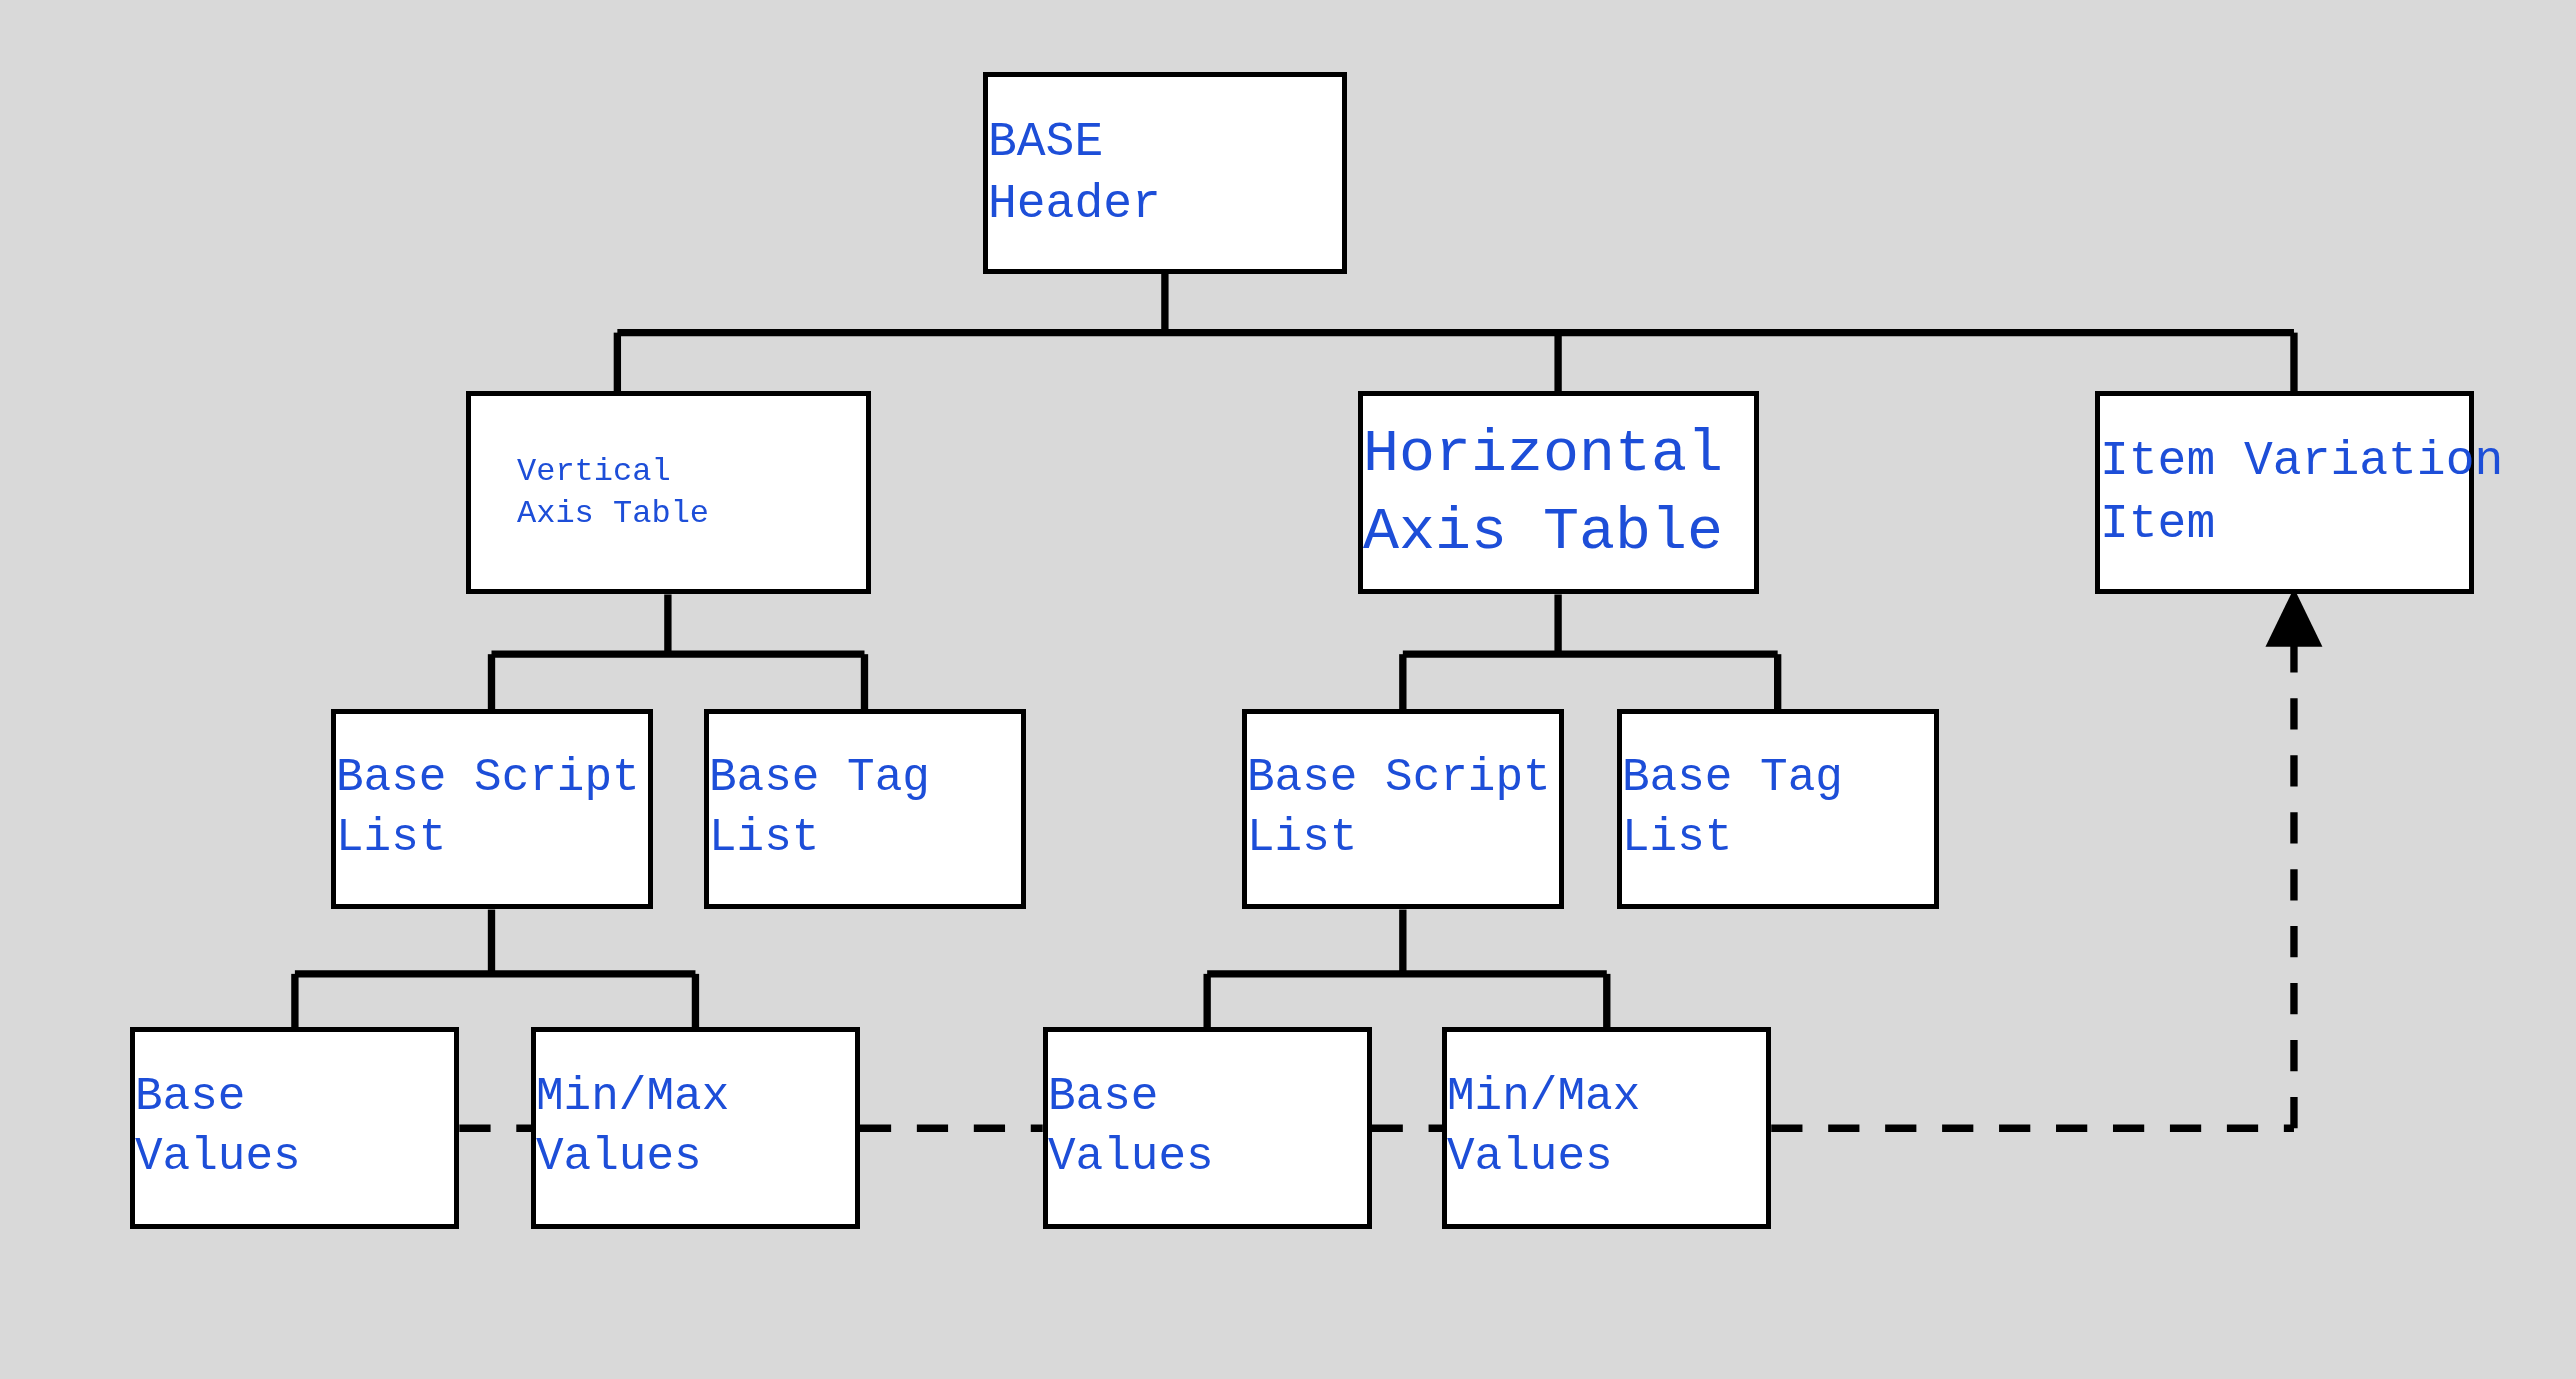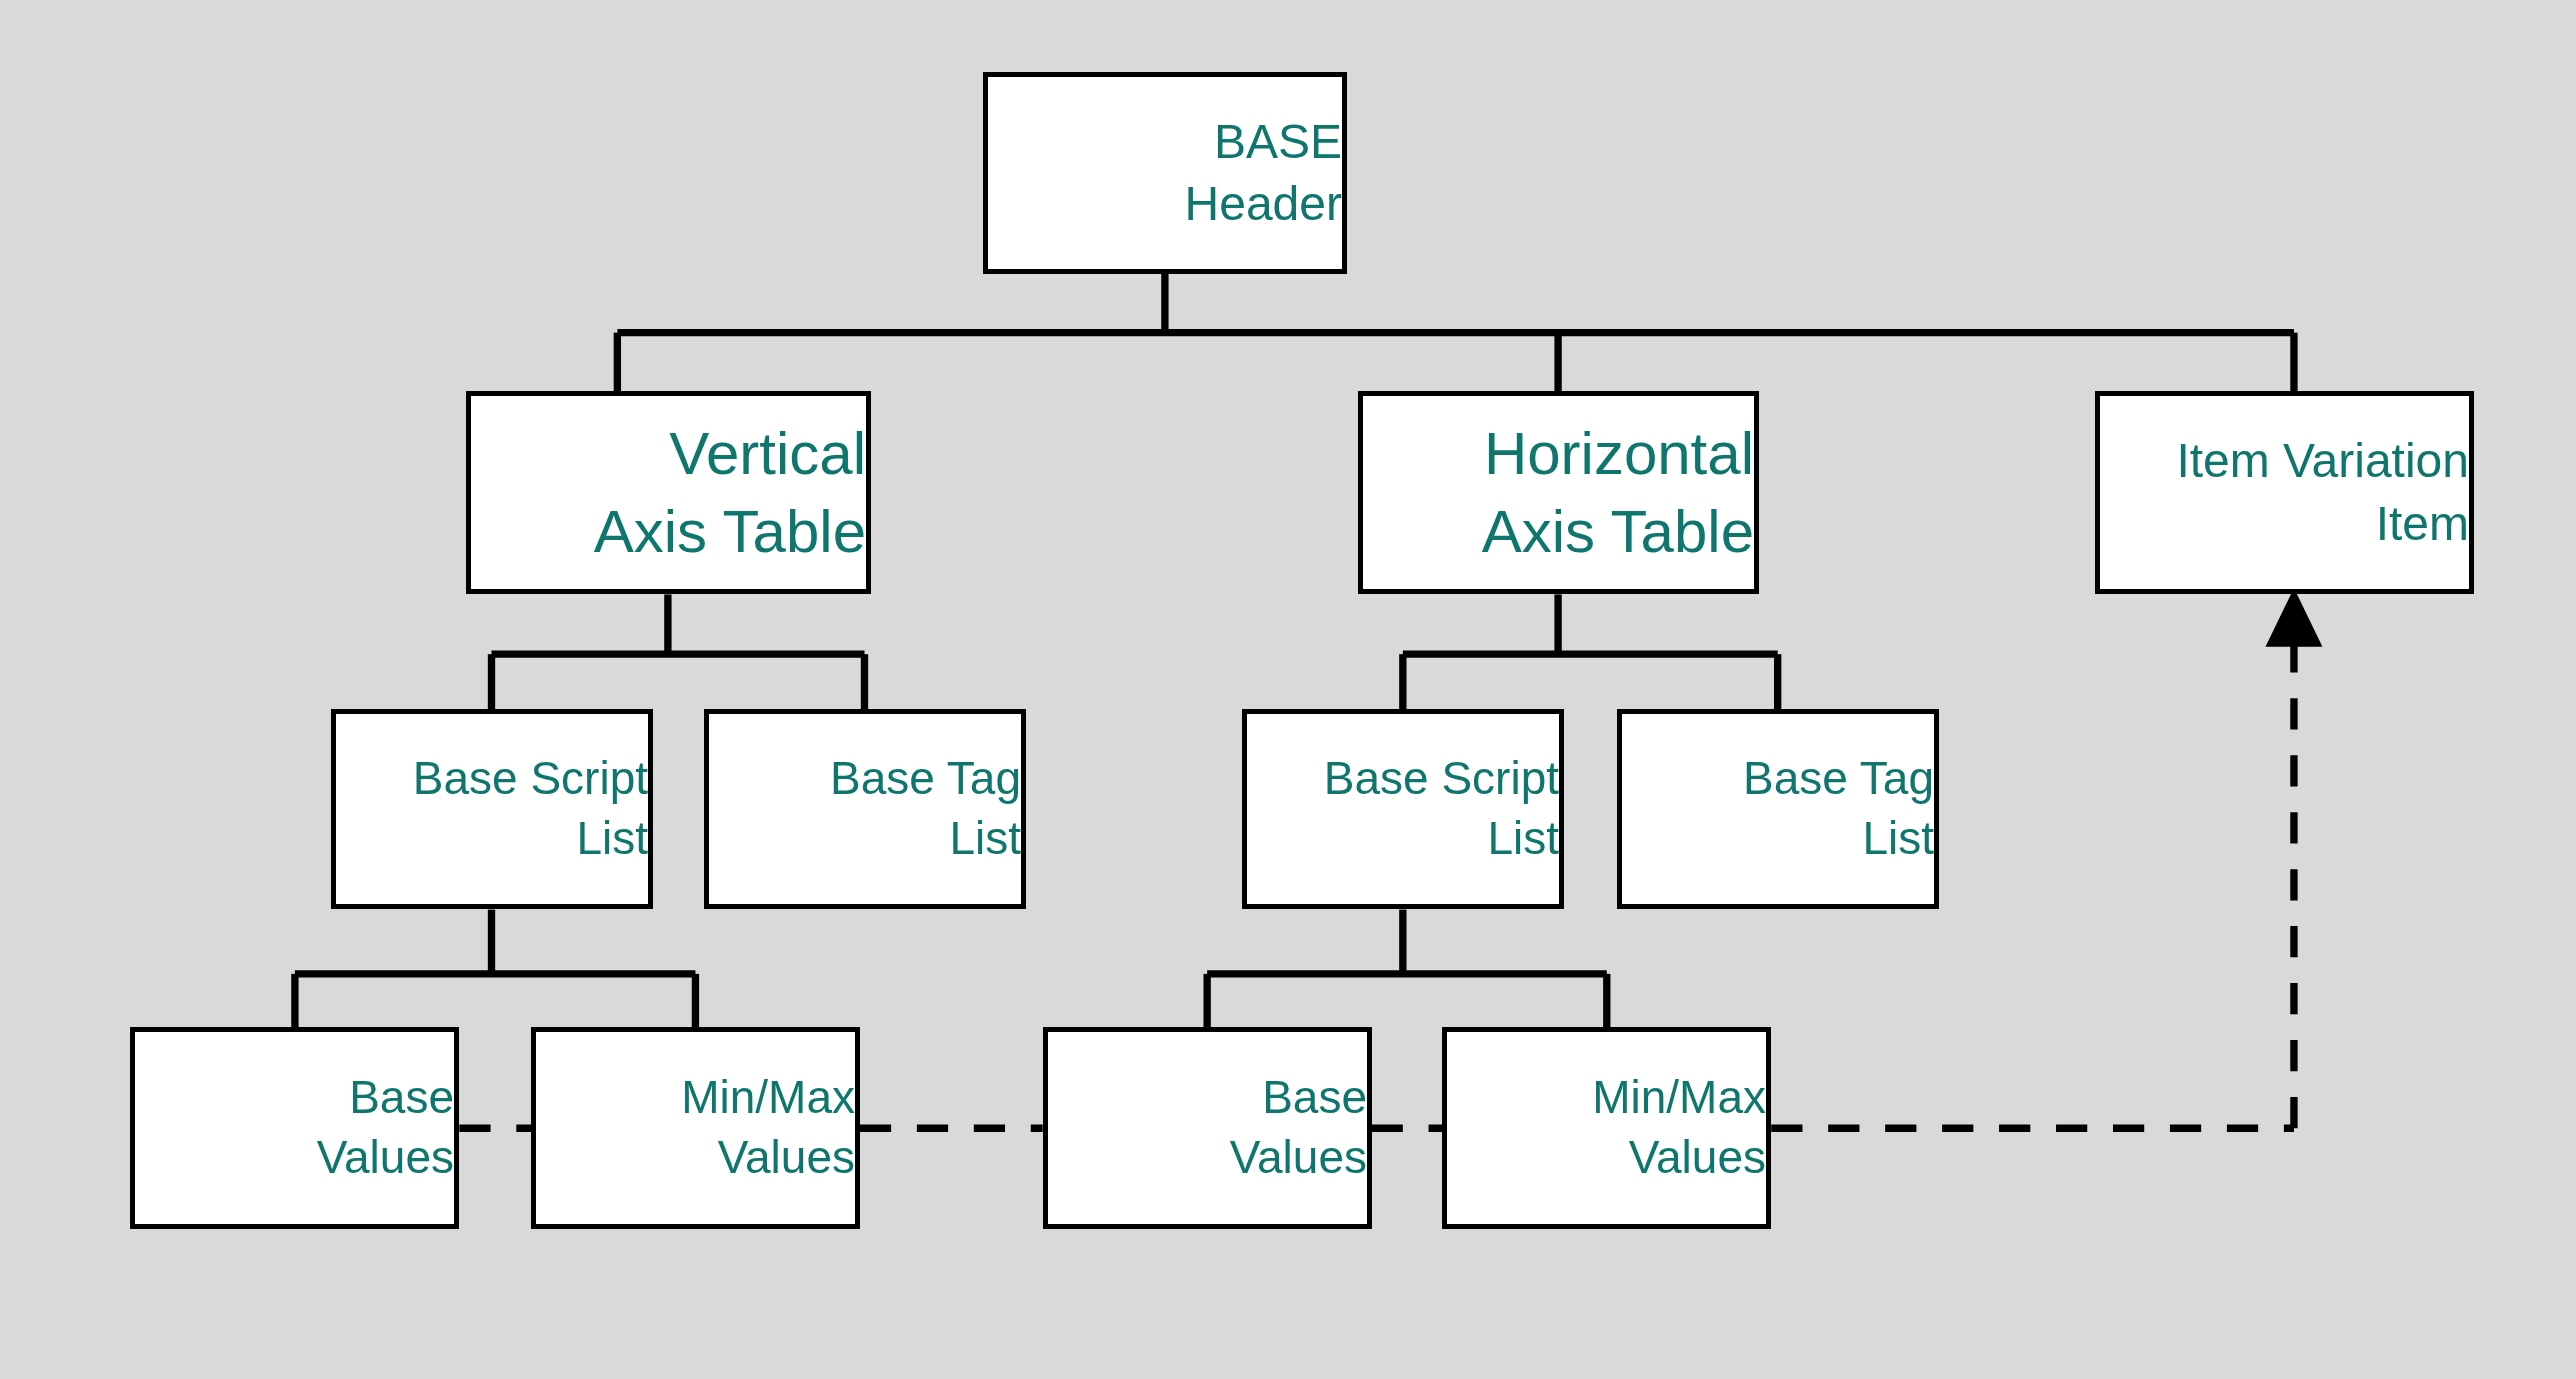--- a/index.html
+++ b/index.html
@@ -22,26 +22,27 @@
     height: 1380px;
     pointer-events: none;
   }
   .node {
     position: absolute;
     box-sizing: border-box;
     background: #ffffff;
     border: 5.5px solid #000000;
     display: flex;
     flex-direction: column;
-    align-items: flex-end;
+    align-items: flex-start;
     justify-content: center;
-    color: #0f766e;
+    color: #1d4ed8;
     text-align: center;
     line-height: 1.30;
     white-space: pre;
+    font-family: Liberation Mono, monospace;
   }
   .node .ln {
     display: block;
   }
 </style>
 </head>
 <body>
 
 <div id="root">
 
@@ -93,21 +94,21 @@
       </g>
       <polygon points="2497,640 2466,704 2528,704" fill="#000000" stroke="none"></polygon>
     </g>
   </svg>
 
   <div class="node" style="left:983px; top:72px; width:364px; height:202px; font-size:48px;">
     <span class="ln">BASE</span>
     <span class="ln">Header</span>
   </div>
 
-  <div class="node" style="left:466px; top:391px; width:405px; height:203px; font-size:60px;">
+  <div class="node" style="left:466px; top:391px; width:405px; height:203px; font-size:32px;padding-left:46px;">
     <span class="ln">Vertical</span>
     <span class="ln">Axis Table</span>
   </div>
 
   <div class="node" style="left:1358px; top:391px; width:401px; height:203px; font-size:60px;">
     <span class="ln">Horizontal</span>
     <span class="ln">Axis Table</span>
   </div>
 
   <div class="node" style="left:2095px; top:391px; width:379px; height:203px; font-size:48px;">

